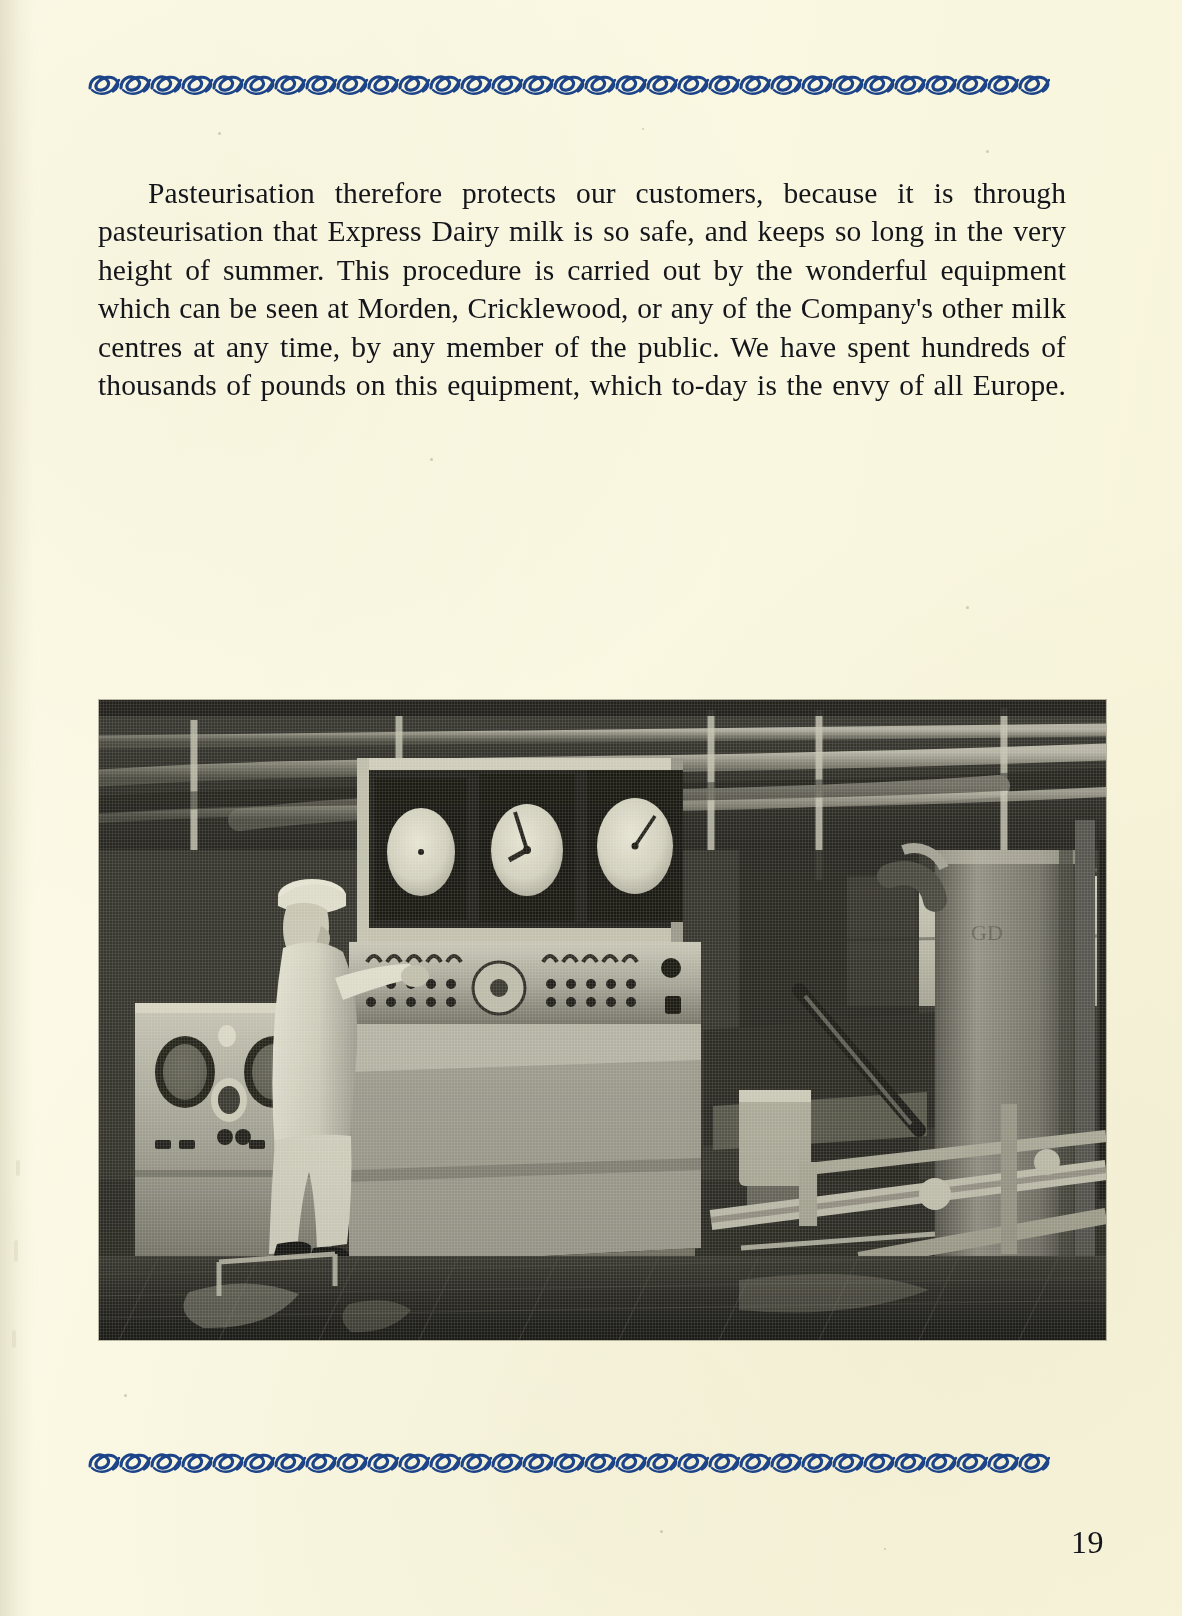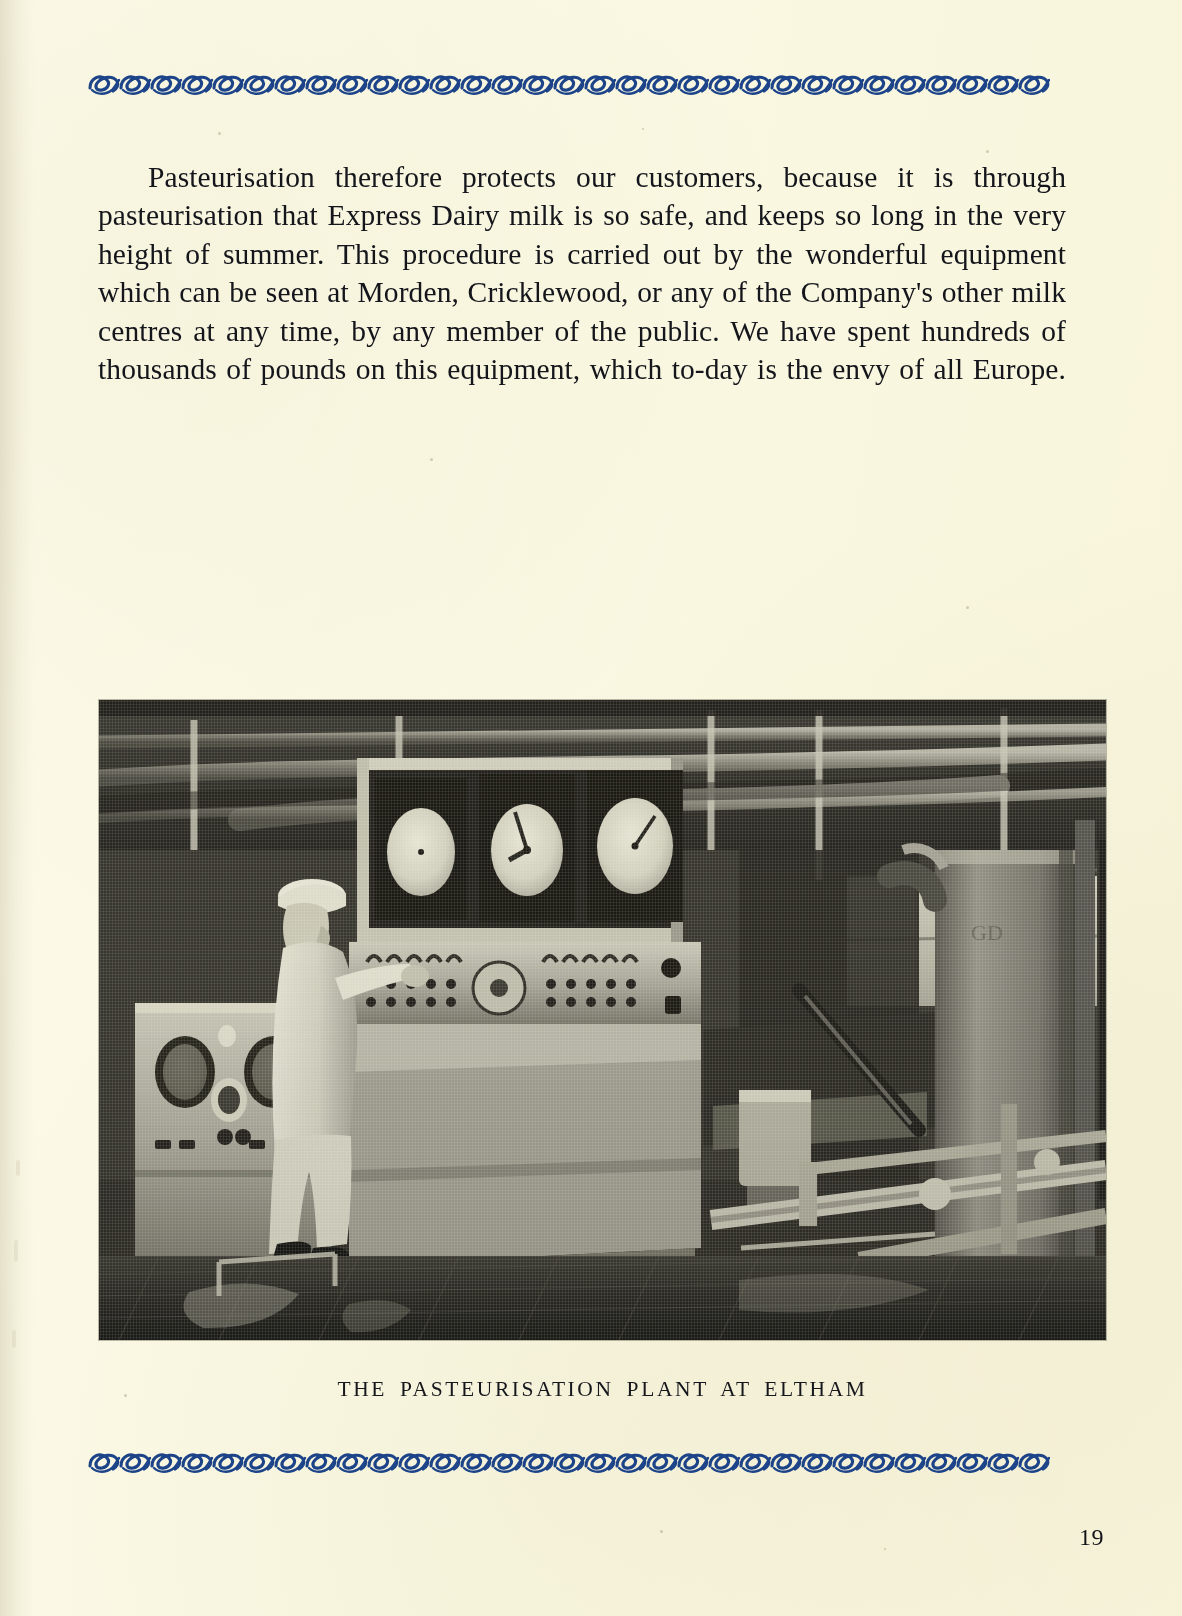--- a/index.html
+++ b/index.html
@@ -51,21 +51,21 @@
     overflow: hidden;
   }
   .ornament svg { display: block; }
   #ornament-top { top: 70px; }
   #ornament-bottom { top: 1448px; }
 
   
   .body-text {
     position: absolute;
     left: 98px;
-    top: 158px;
+    top: 174px;
     width: 968px;
   }
   .para {
     margin: 0 0 0 0;
     font-size: 29.5px;
     line-height: 38.4px;
     text-align: justify;
     text-indent: 50px;
     color: #15161c;
     letter-spacing: .1px;
@@ -119,21 +119,21 @@
     word-spacing: 5px;
     color: #16171d;
     font-family: "Liberation Serif", "DejaVu Serif", serif;
   }
 
   
   .folio {
     position: absolute;
     right: 78px;
     top: 1524px;
-    font-size: 24px;
+    font-size: 32px;
     color: #14151b;
     letter-spacing: .5px;
   }
 
   
   .speck {
     position: absolute;
     background: rgba(120,105,70,.30);
     border-radius: 50%;
     pointer-events: none;
@@ -463,21 +463,20 @@
         <path d="M120 562 L236 554"></path>
           <path d="M120 562 L120 596"></path>
         <path d="M236 554 L236 586"></path>
         <path d="M642 548 L836 534"></path>
       </g>
     </svg>
     <div class="plate-tone"></div>
     <div class="halftone"></div>
   </div>
 
-  <div class="caption">THE PASTEURISATION PLANT AT ELTHAM</div>
 
   <div class="ornament" id="ornament-bottom">
     <svg width="962" height="34" viewBox="0 0 962 34" xmlns="http://www.w3.org/2000/svg" aria-hidden="true">
       <g>
         <use href="#loopUnit" x="0"></use>
           <use href="#loopUnit" x="31"></use>
           <use href="#loopUnit" x="62"></use>
         <use href="#loopUnit" x="93"></use>
           <use href="#loopUnit" x="124"></use>
           <use href="#loopUnit" x="155"></use>

